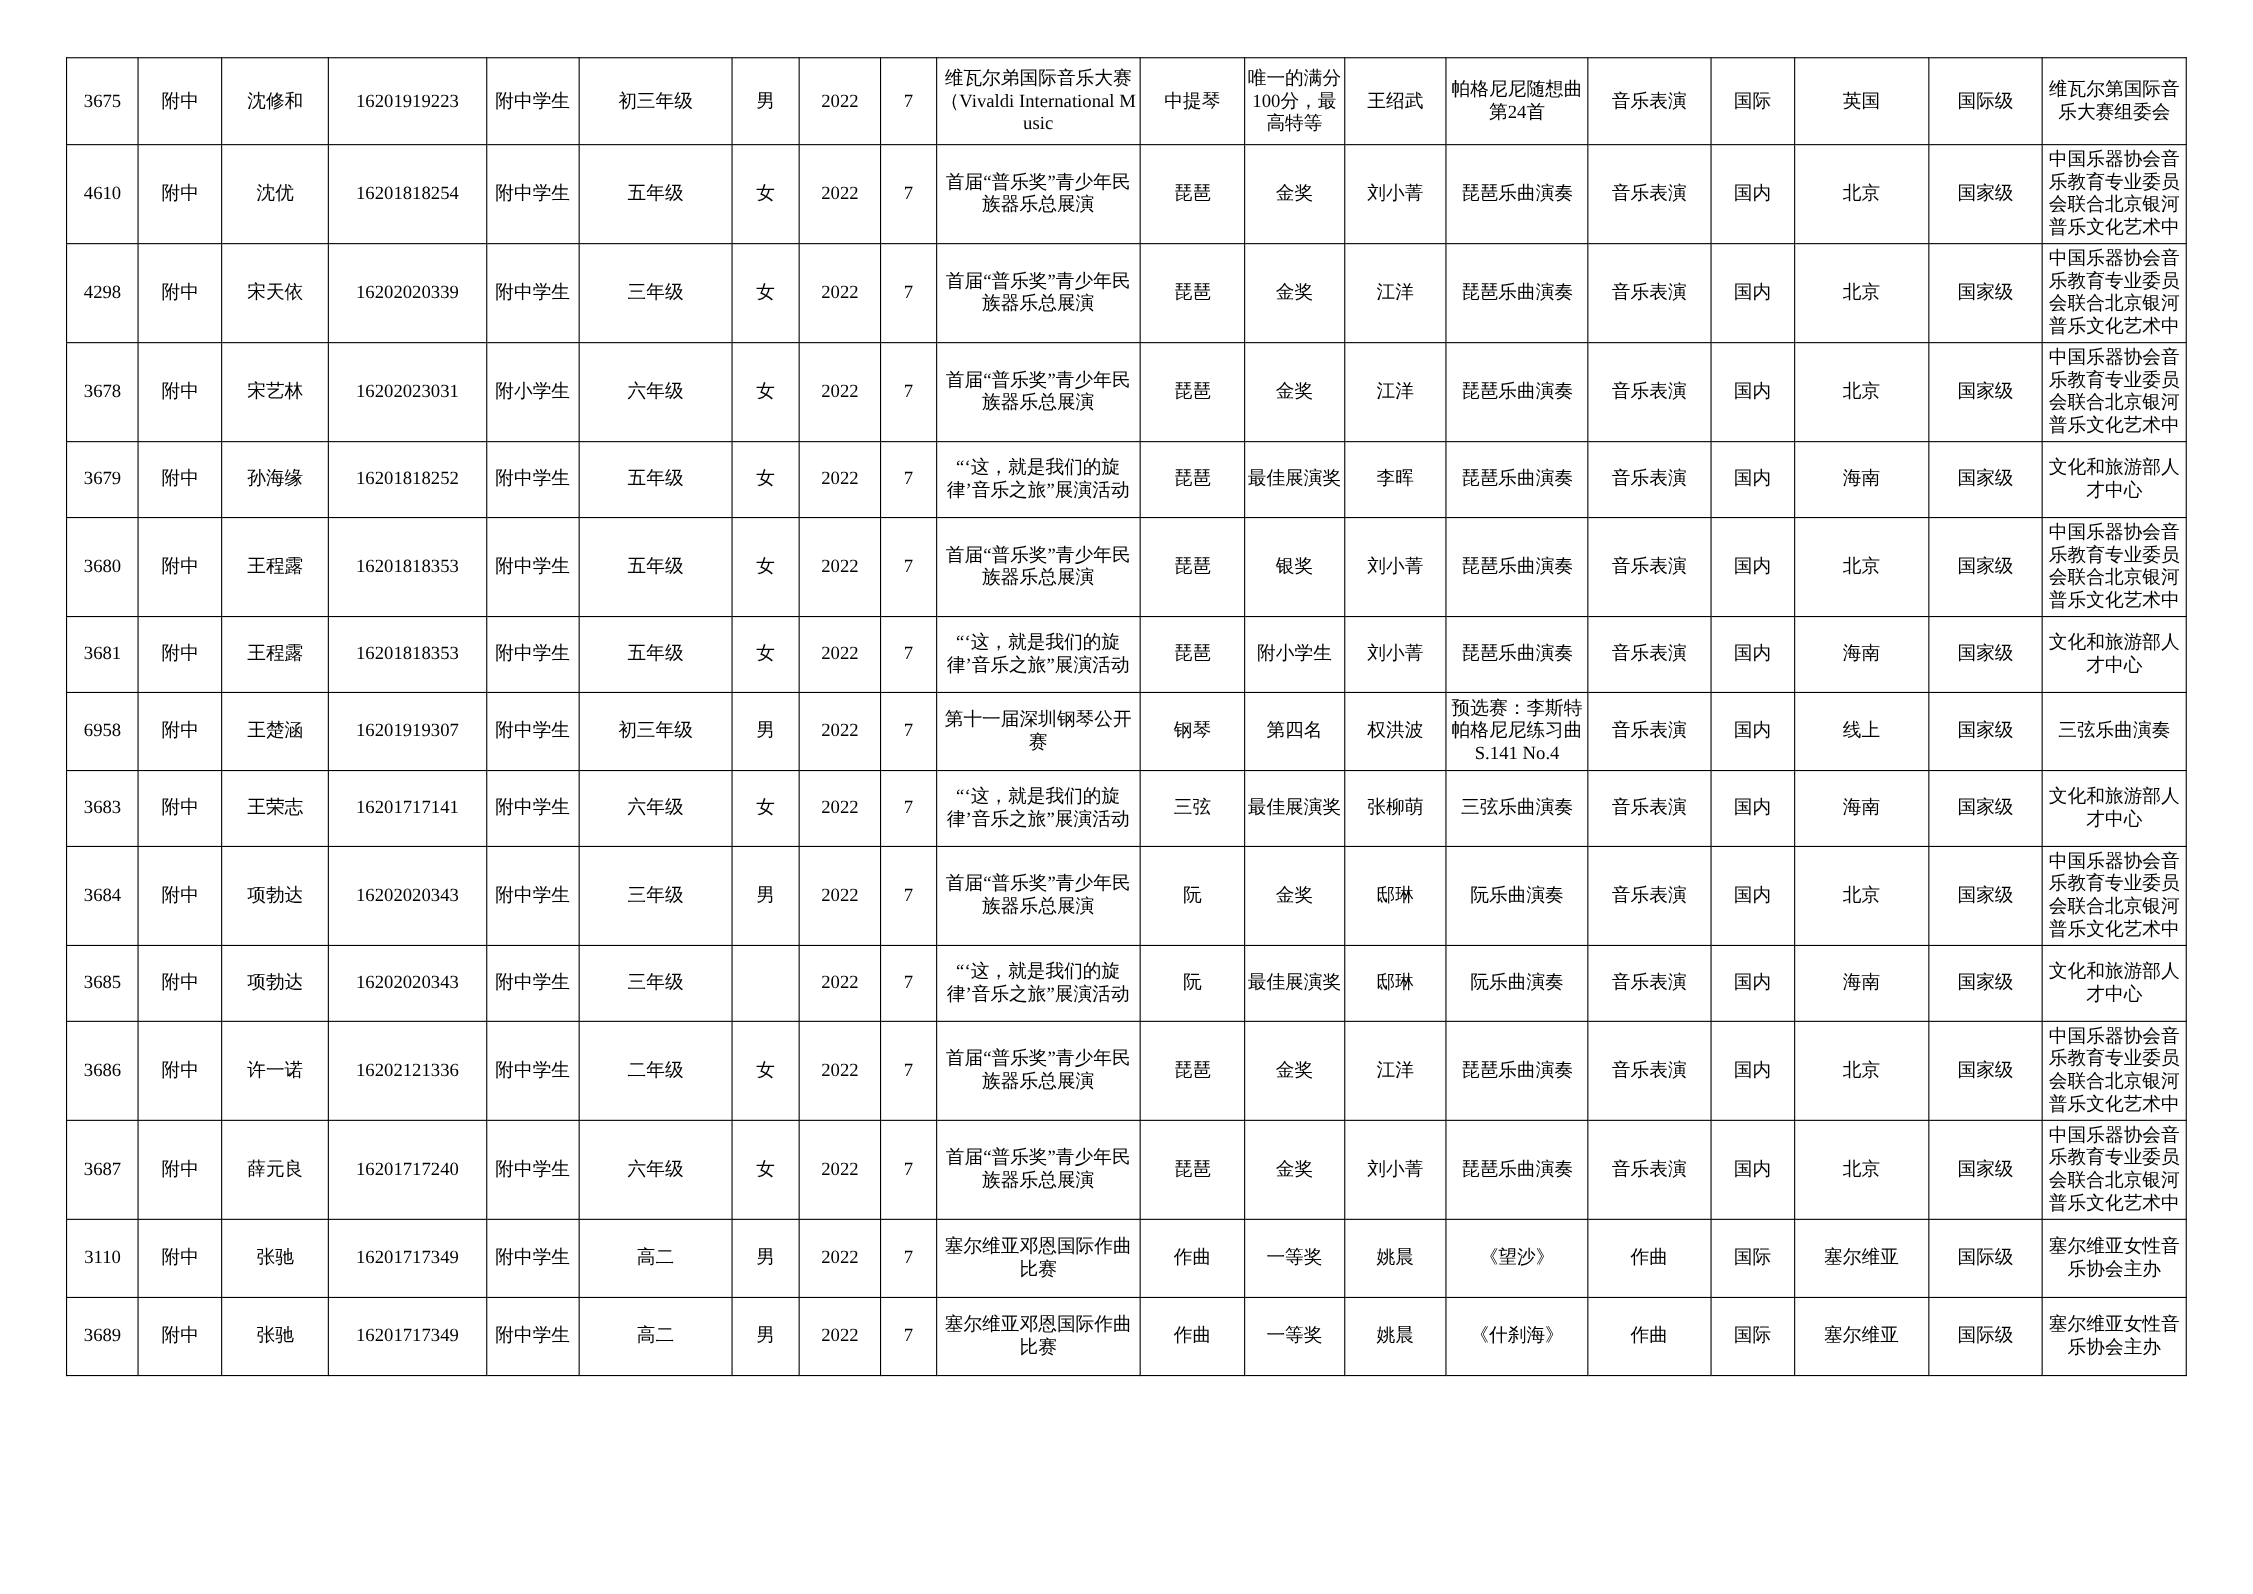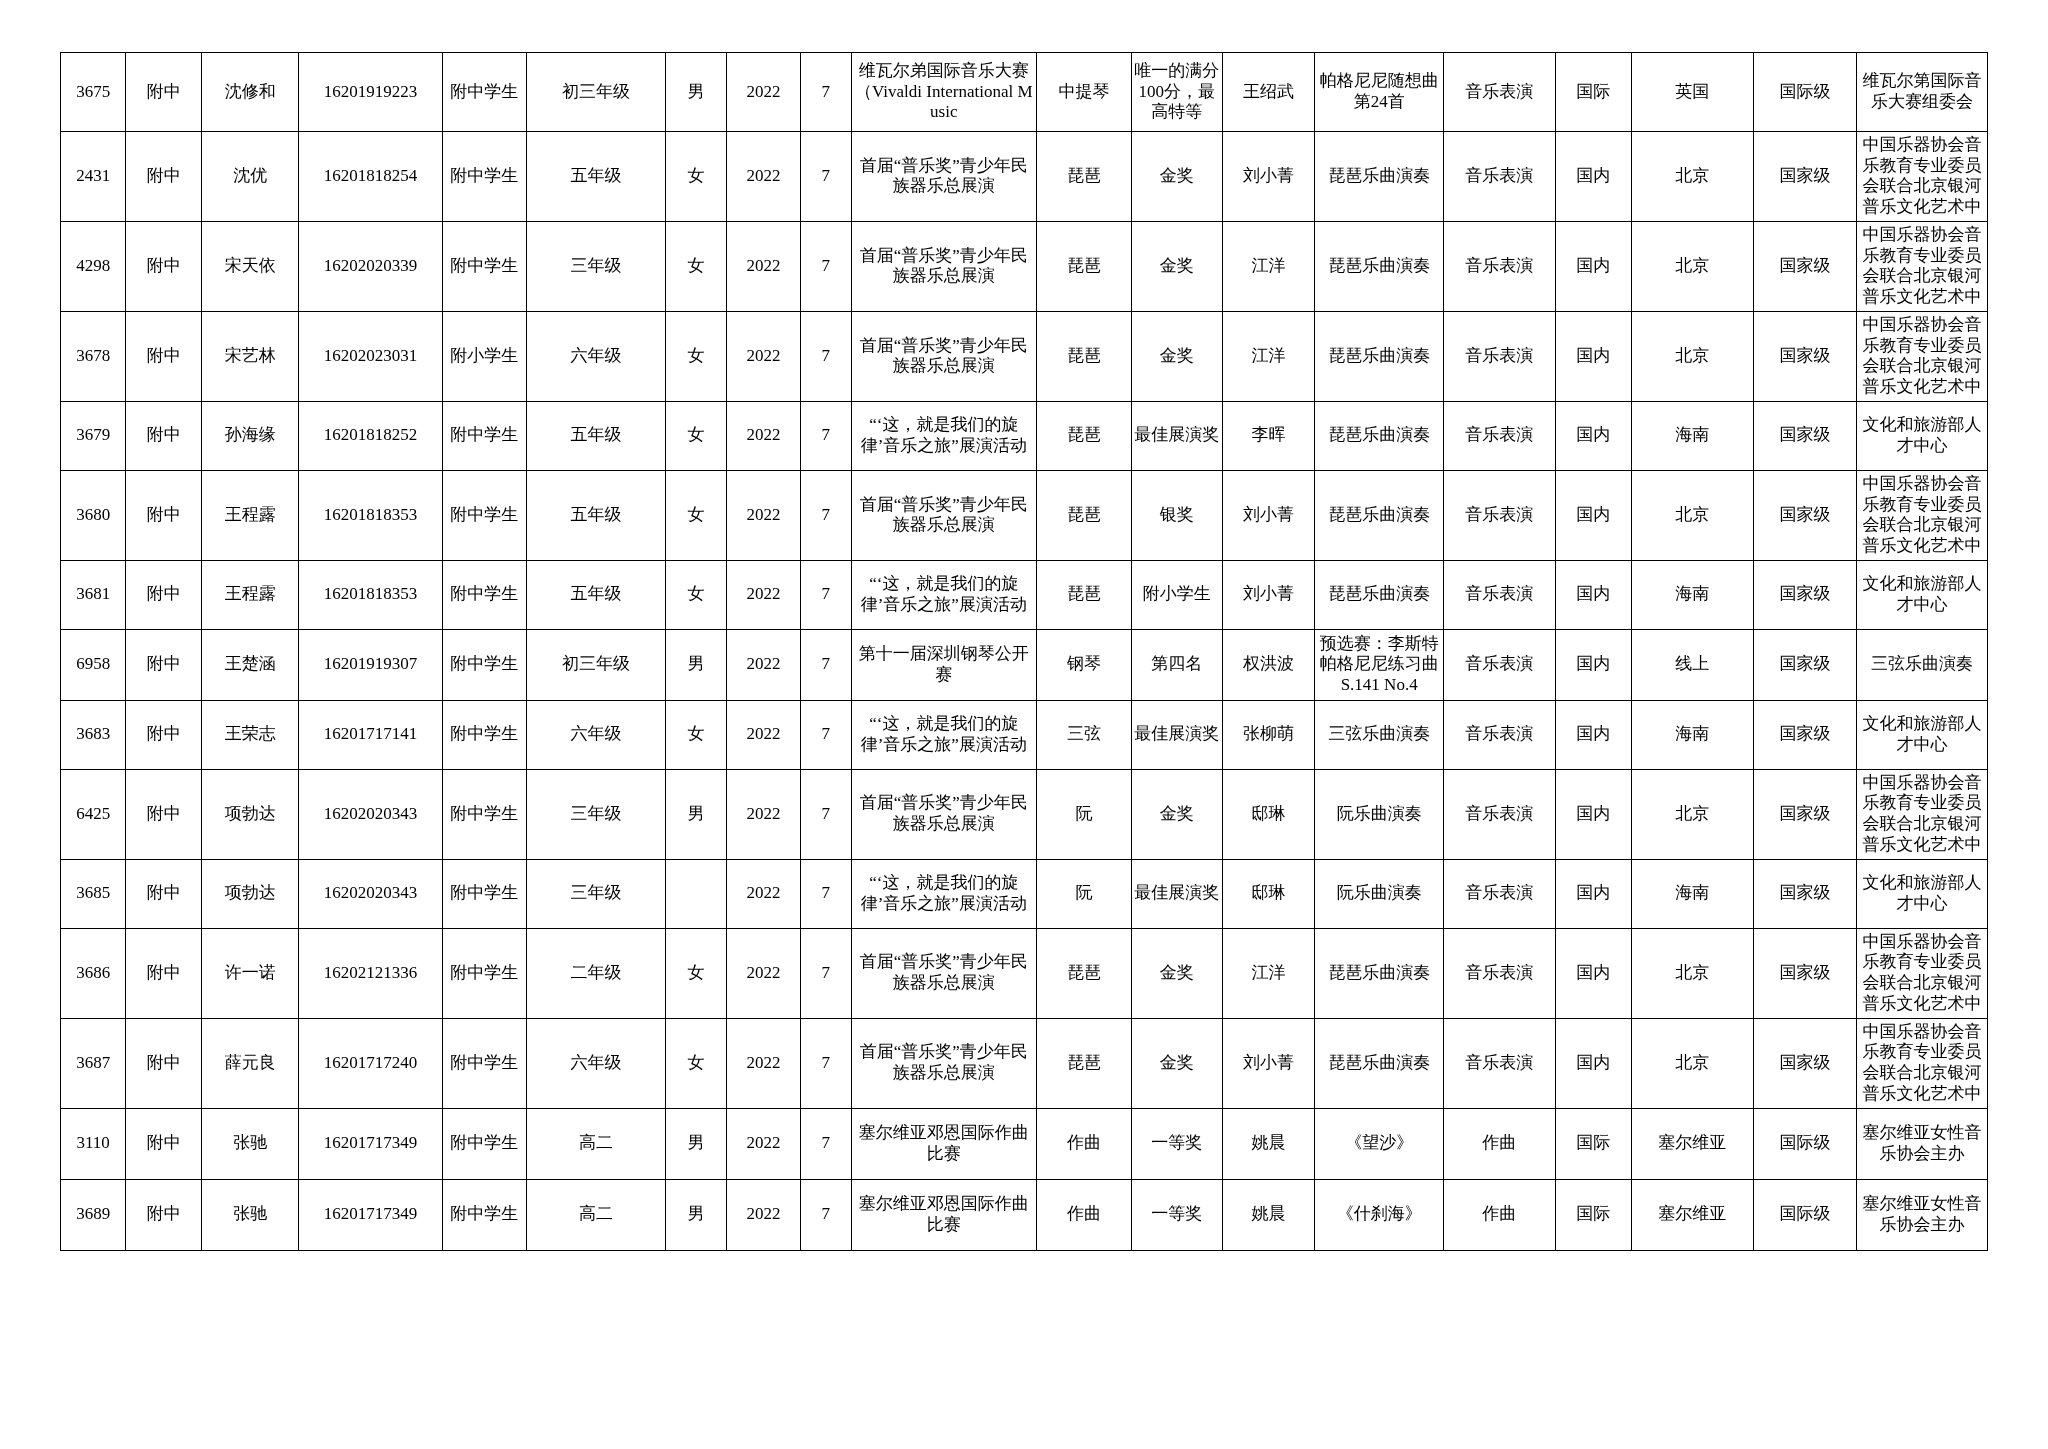--- a/index.html
+++ b/index.html
@@ -114,21 +114,21 @@
         <td>王绍武</td>
         <td class="work-cell">帕格尼尼随想曲第24首</td>
         <td>音乐表演</td>
         <td>国际</td>
         <td>英国</td>
         <td>国际级</td>
         <td class="org-cell">维瓦尔第国际音乐大赛组委会</td>
       </tr>
 
       <tr class="row-h2">
-        <td>2431</td>
+        <td>4610</td>
         <td>附中</td>
         <td>沈优</td>
         <td>16201818254</td>
         <td>附中学生</td>
         <td>五年级</td>
         <td>女</td>
         <td>2022</td>
         <td>7</td>
         <td class="title-cell">首届“普乐奖”青少年民族器乐总展演</td>
         <td>琵琶</td>
@@ -290,21 +290,21 @@
         <td>张柳萌</td>
         <td class="work-cell">三弦乐曲演奏</td>
         <td>音乐表演</td>
         <td>国内</td>
         <td>海南</td>
         <td>国家级</td>
         <td class="org-cell">文化和旅游部人才中心</td>
       </tr>
 
       <tr class="row-h2">
-        <td>6425</td>
+        <td>3684</td>
         <td>附中</td>
         <td>项勃达</td>
         <td>16202020343</td>
         <td>附中学生</td>
         <td>三年级</td>
         <td>男</td>
         <td>2022</td>
         <td>7</td>
         <td class="title-cell">首届“普乐奖”青少年民族器乐总展演</td>
         <td>阮</td>

